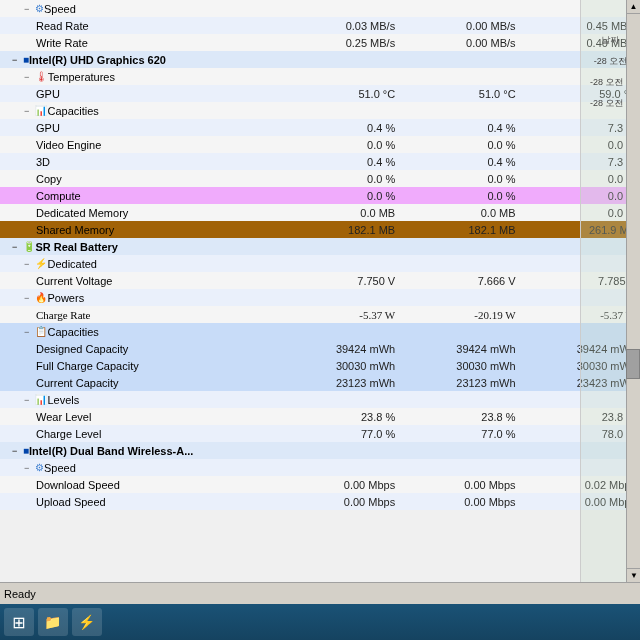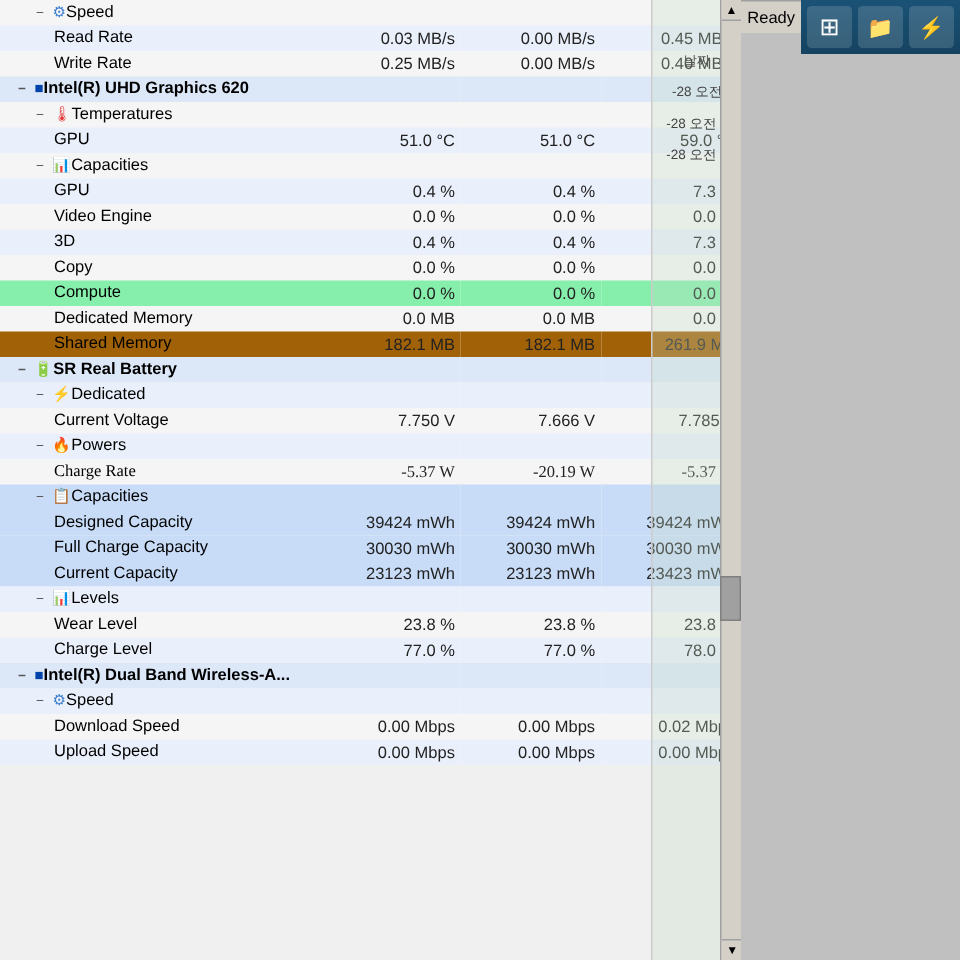--- a/index.html
+++ b/index.html
@@ -9,20 +9,21 @@
       font-size: 11px;
       color: #000;
       width: 640px;
       height: 640px;
       overflow: hidden;
     }
     .main-container {
       width: 640px;
       height: 640px;
       display: flex;
+      flex-direction: column;
     }
     .content-area {
       background: #f0f0f0;
       flex: 1;
       overflow: hidden;
       display: flex;
       flex-direction: column;
       position: relative;
     }
     .table-container {
@@ -205,21 +206,21 @@
               <td class="col-val">0.4 %</td>
               <td class="col-val">0.4 %</td>
               <td class="col-val">7.3 %</td>
             </tr>
             <tr style="background: rgb(245, 245, 245);">
               <td class="col-name"><span style="display: inline-block; width: 36px;"></span><span class="node-label">Copy</span></td>
               <td class="col-val">0.0 %</td>
               <td class="col-val">0.0 %</td>
               <td class="col-val">0.0 %</td>
             </tr>
-            <tr style="background: #86efac;">
+            <tr style="background: #f0abfc;">
               <td class="col-name"><span style="display: inline-block; width: 36px;"></span><span class="node-label">Compute</span></td>
               <td class="col-val">0.0 %</td>
               <td class="col-val">0.0 %</td>
               <td class="col-val">0.0 %</td>
             </tr>
             <tr style="background: rgb(245, 245, 245); margin-left: 24px;">
               <td class="col-name"><span style="display: inline-block; width: 36px;"></span><span class="node-label">Dedicated Memory</span></td>
               <td class="col-val">0.0 MB</td>
               <td class="col-val">0.0 MB</td>
               <td class="col-val">0.0 %</td>

